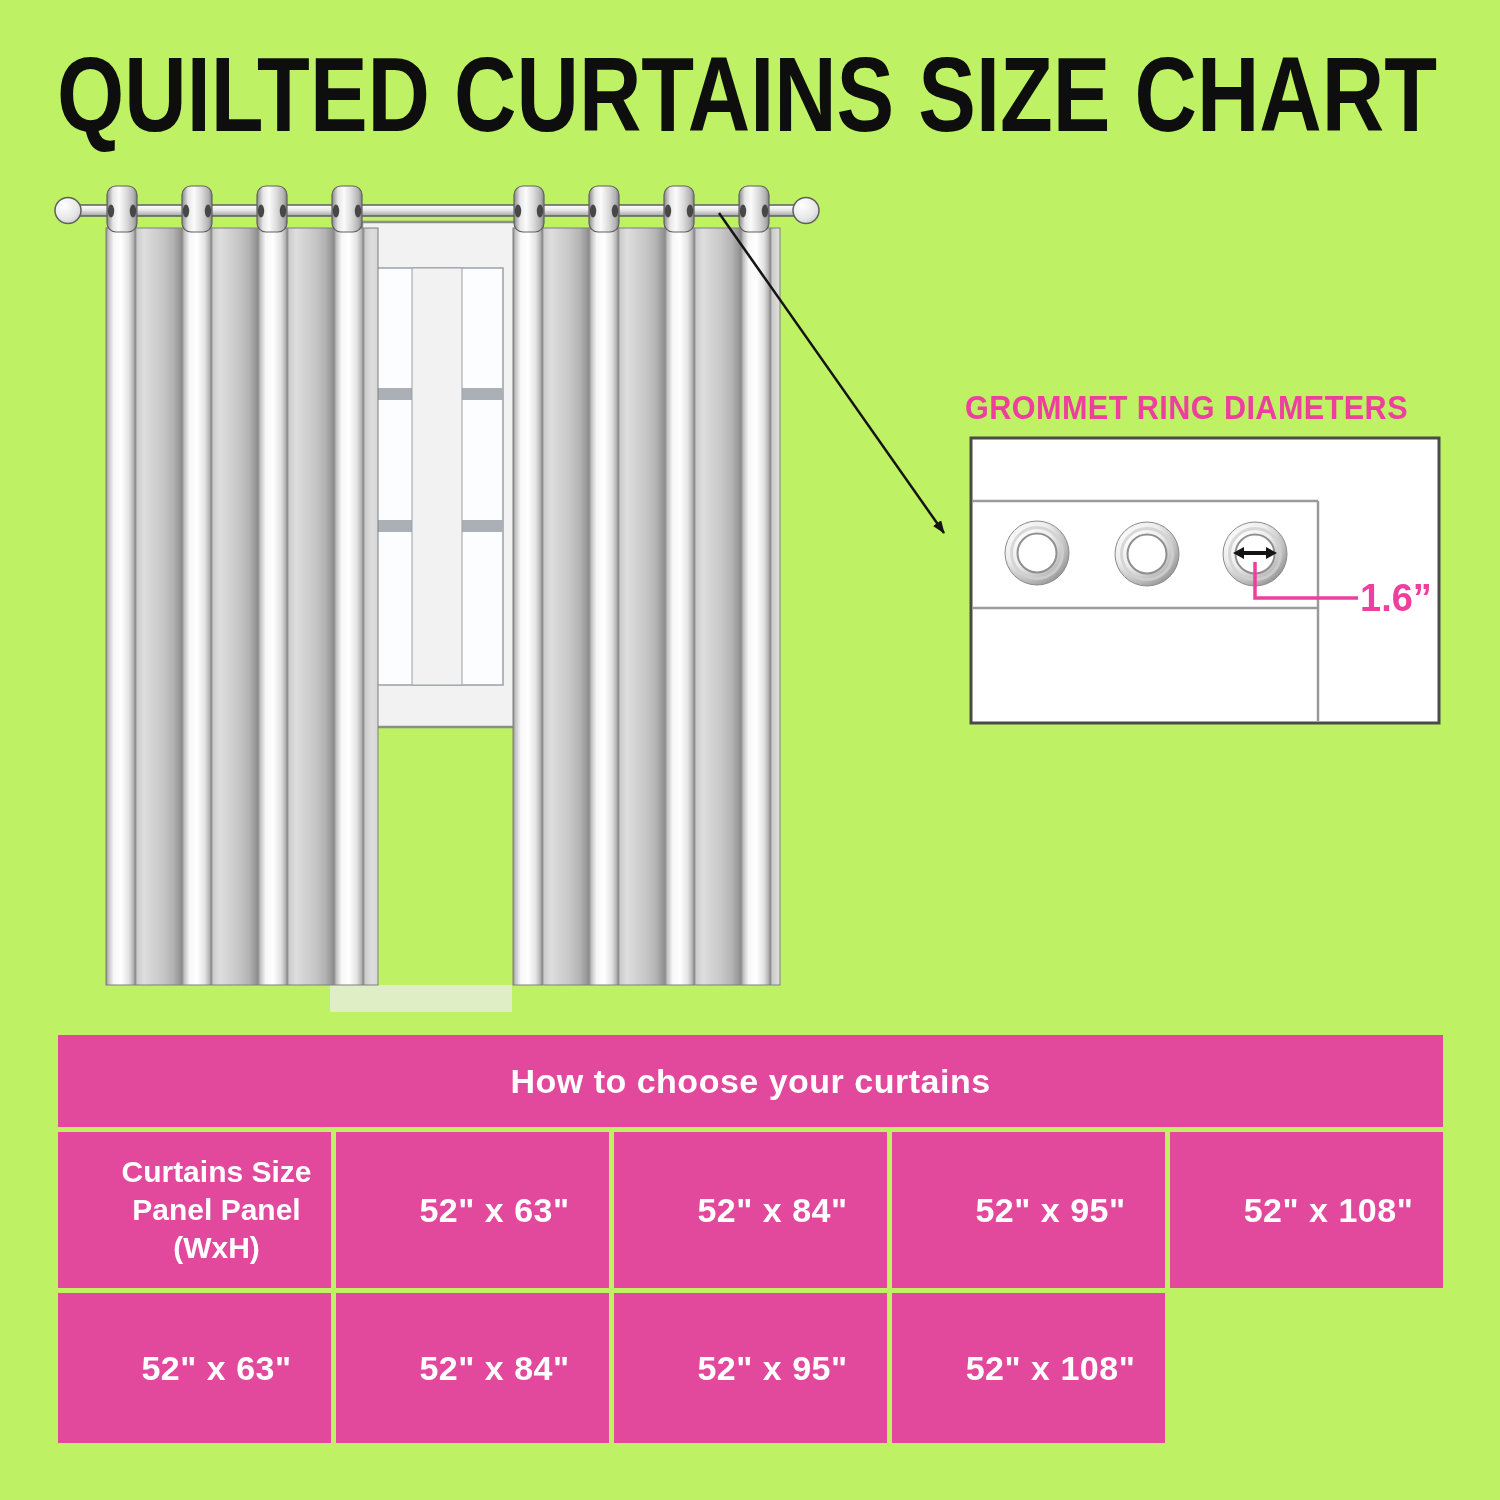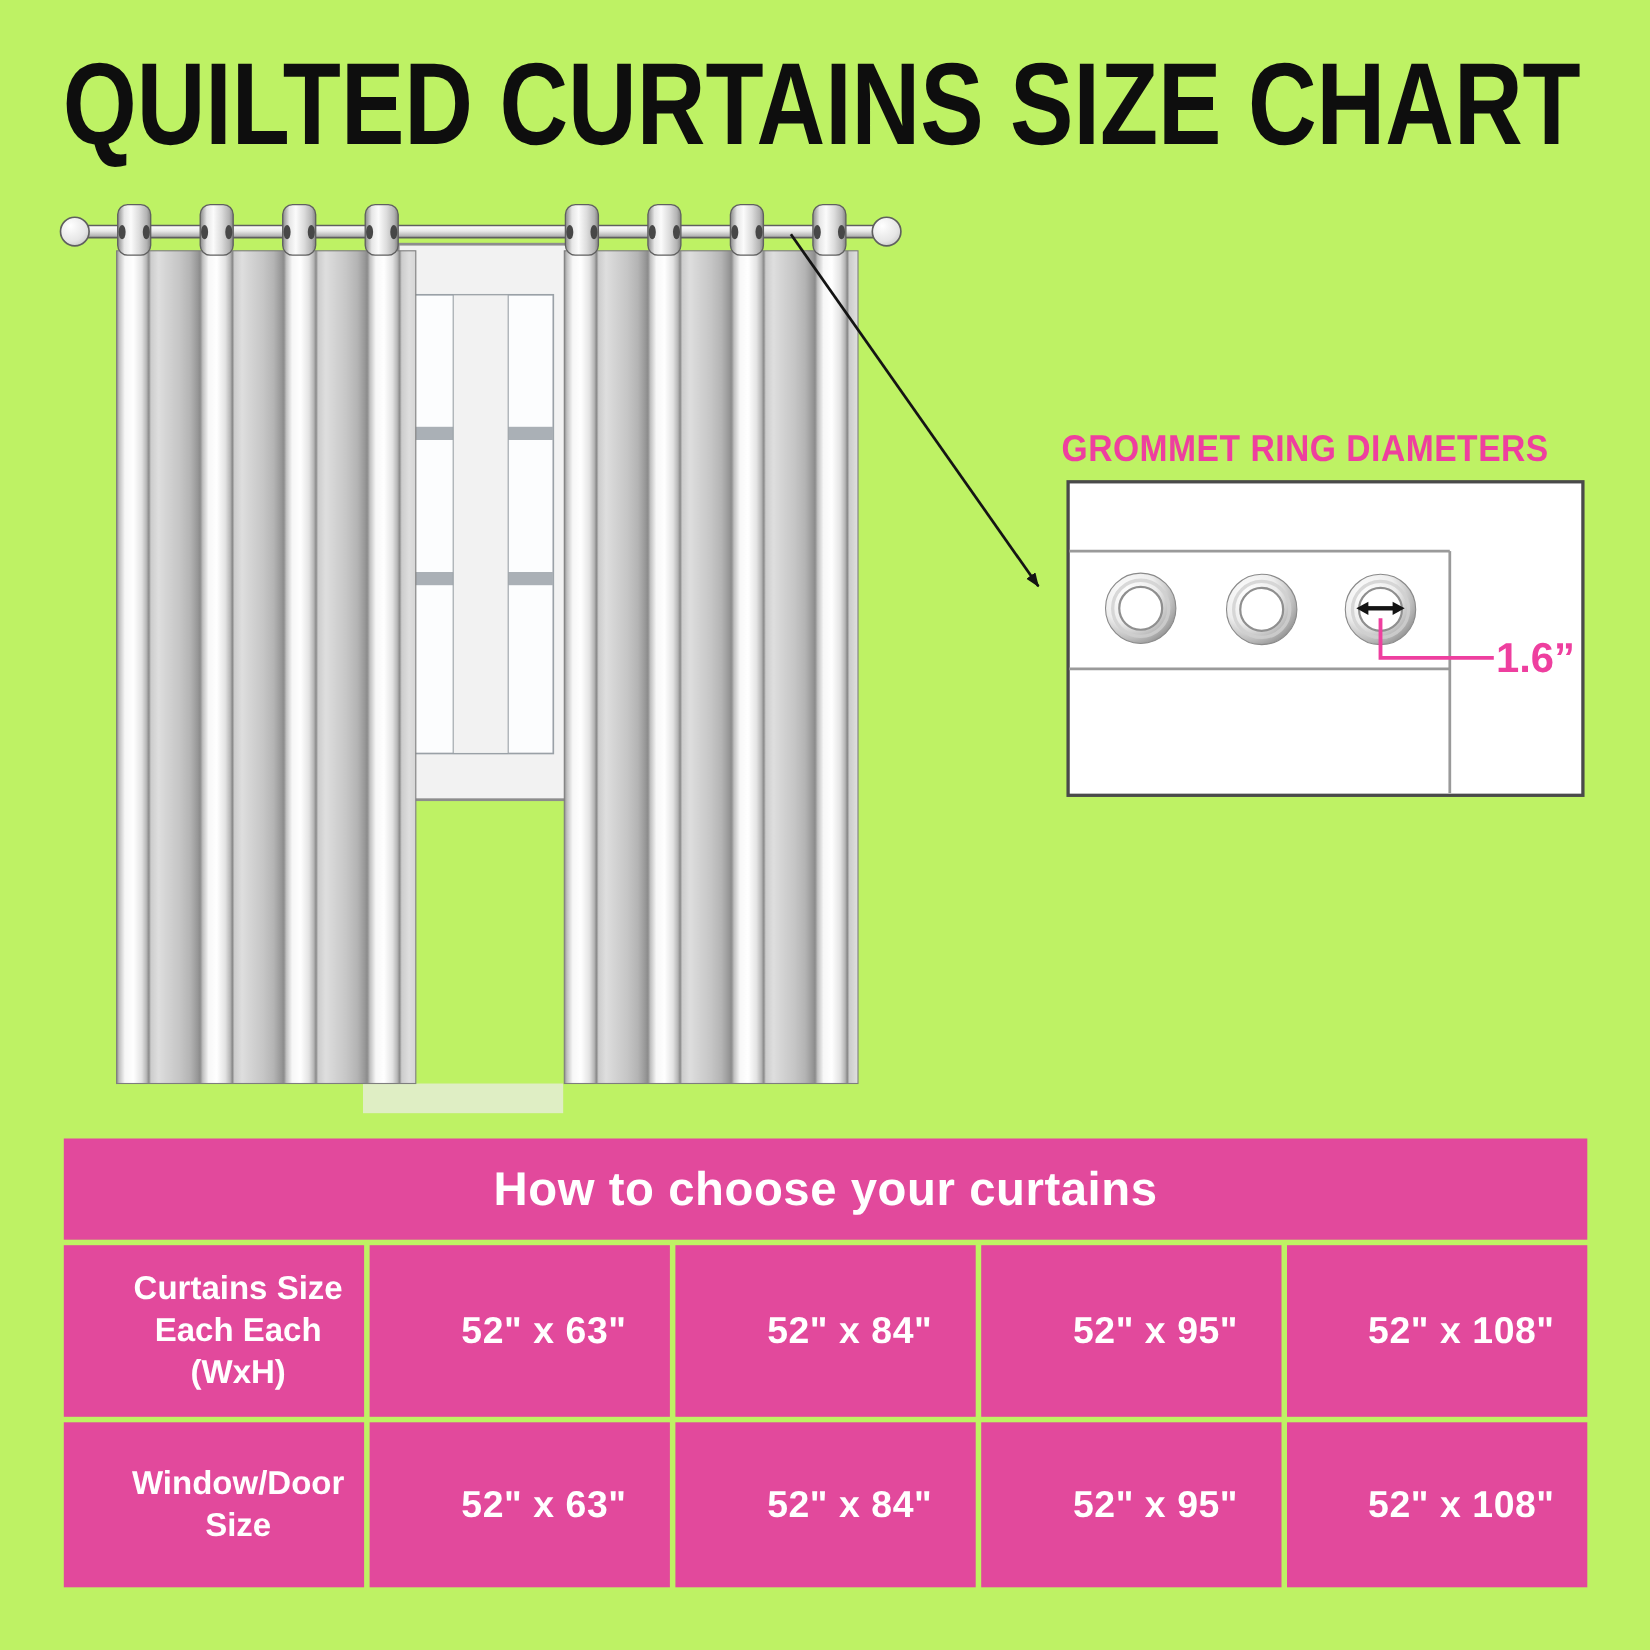--- a/index.html
+++ b/index.html
@@ -9,21 +9,21 @@
 
   .title-text{font-family:"Liberation Sans",sans-serif;font-weight:bold;font-size:106px;fill:#0e0e0e;}
   .callout-heading{font-family:"Liberation Sans",sans-serif;font-weight:bold;font-size:34px;fill:#ee3f9f;letter-spacing:.5px;}
   .dim-label{font-family:"Liberation Sans",sans-serif;font-weight:bold;font-size:38px;fill:#ee3f9f;}
 
   .size-table{position:absolute;left:58px;top:1035px;width:1385px;
               display:grid;grid-template-columns:repeat(5,1fr);
               grid-template-rows:92px 156px 150px;gap:5px;}
   .tbl-header{grid-column:1/-1;background:#e2499c;color:#ffffff;
               display:flex;align-items:center;justify-content:center;
-              font-size:43px;font-weight:600;letter-spacing:.5px;}
+              font-size:34px;font-weight:600;letter-spacing:.5px;}
   .cell{background:#e2499c;color:#ffffff;display:flex;flex-direction:column;
         align-items:center;justify-content:center;text-align:center;padding-left:44px;}
   .cell.label{font-size:30px;font-weight:600;line-height:1.27;}
   .cell.value{font-size:34px;font-weight:600;letter-spacing:.5px;}
 </style>
 </head>
 <body>
 
 <div class="canvas">
 
@@ -182,30 +182,26 @@
       <polyline points="1255,562 1255,598 1358,598" fill="none" stroke="#ee3f9f" stroke-width="3.5"></polyline>
       <text class="dim-label" x="1360" y="611">1.6”</text>
     </g>
   </svg>
 
   <div class="size-table">
     <div class="tbl-header">How to choose your curtains</div>
 
     <div class="cell label">
       <span>Curtains Size</span>
-      <span>Each Each</span>
+      <span>Panel Panel</span>
       <span>(WxH)</span>
     </div>
     <div class="cell value">52" x 63"</div>
     <div class="cell value">52" x 84"</div>
     <div class="cell value">52" x 95"</div>
     <div class="cell value">52" x 108"</div>
 
-    <div class="cell label">
-      <span>Window/Door</span>
-      <span>Size</span>
-    </div>
     <div class="cell value">52" x 63"</div>
     <div class="cell value">52" x 84"</div>
     <div class="cell value">52" x 95"</div>
     <div class="cell value">52" x 108"</div>
   </div>
 </div>
 
 </body></html>

